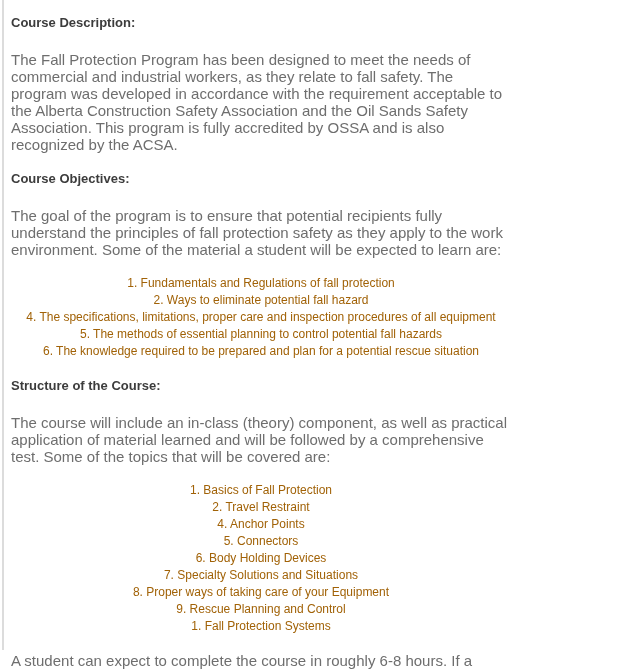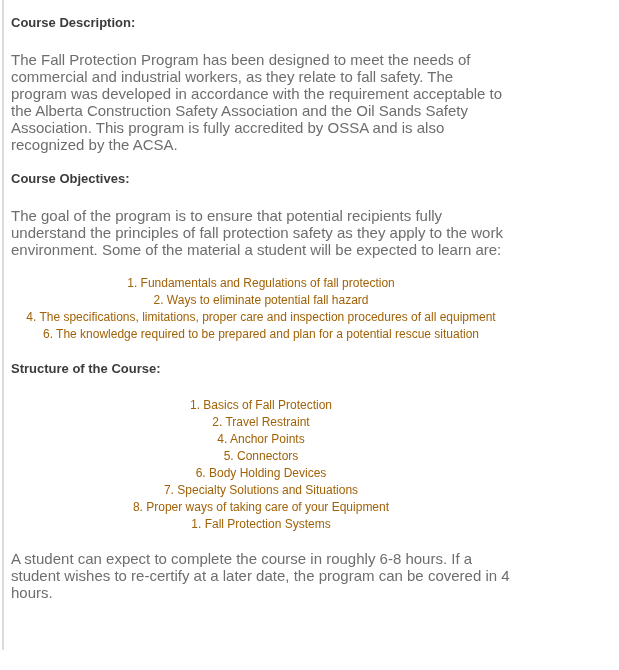--- a/index.html
+++ b/index.html
@@ -64,33 +64,36 @@
     <p class="body-text">The Fall Protection Program has been designed to meet the needs of commercial and industrial workers, as they relate to fall safety. The program was developed in accordance with the requirement acceptable to the Alberta Construction Safety Association and the Oil Sands Safety Association. This program is fully accredited by OSSA and is also recognized by the ACSA.</p>
 
     <h2 class="section-heading">Course Objectives:</h2>
 
     <p class="body-text">The goal of the program is to ensure that potential recipients fully understand the principles of fall protection safety as they apply to the work environment. Some of the material a student will be expected to learn are:</p>
 
     <div class="plain-list">
       <div class="list-line">1. Fundamentals and Regulations of fall protection</div>
       <div class="list-line">2. Ways to eliminate potential fall hazard</div>
       <div class="list-line">4. The specifications, limitations, proper care and inspection procedures of all equipment</div>
+      <div class="list-line">5. The methods of essential planning to control potential fall hazards</div>
       <div class="list-line">6. The knowledge required to be prepared and plan for a potential rescue situation</div>
     </div>
 
     <h2 class="section-heading">Structure of the Course:</h2>
 
+    <p class="body-text">The course will include an in-class (theory) component, as well as practical application of material learned and will be followed by a comprehensive test. Some of the topics that will be covered are:</p>
 
     <div class="plain-list">
       <div class="list-line">1. Basics of Fall Protection</div>
       <div class="list-line">2. Travel Restraint</div>
       <div class="list-line">4. Anchor Points</div>
       <div class="list-line">5. Connectors</div>
       <div class="list-line">6. Body Holding Devices</div>
       <div class="list-line">7. Specialty Solutions and Situations</div>
       <div class="list-line">8. Proper ways of taking care of your Equipment</div>
+      <div class="list-line">9. Rescue Planning and Control</div>
       <div class="list-line">1. Fall Protection Systems</div>
     </div>
 
     <p class="body-text">A student can expect to complete the course in roughly 6-8 hours. If a student wishes to re-certify at a later date, the program can be covered in 4 hours.</p>
 
   </div>
 </div>
 
 </body></html>

